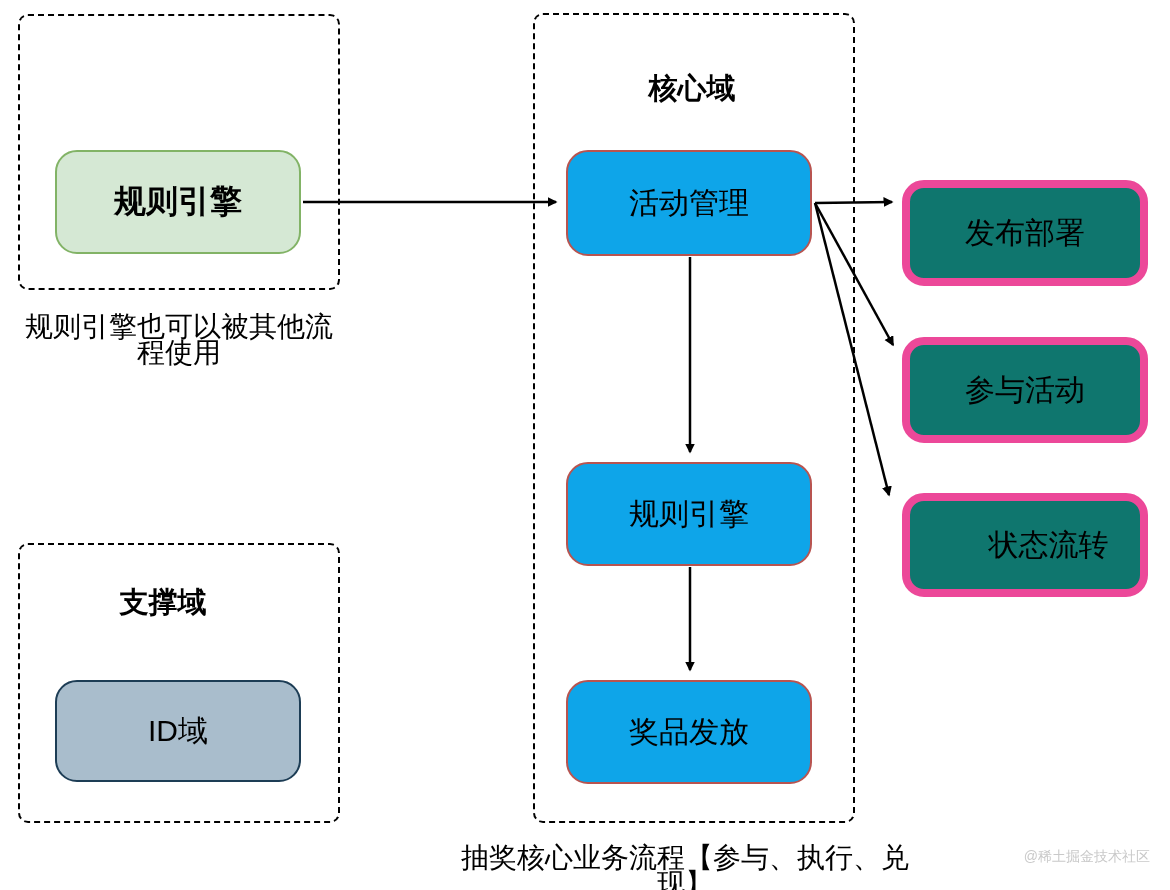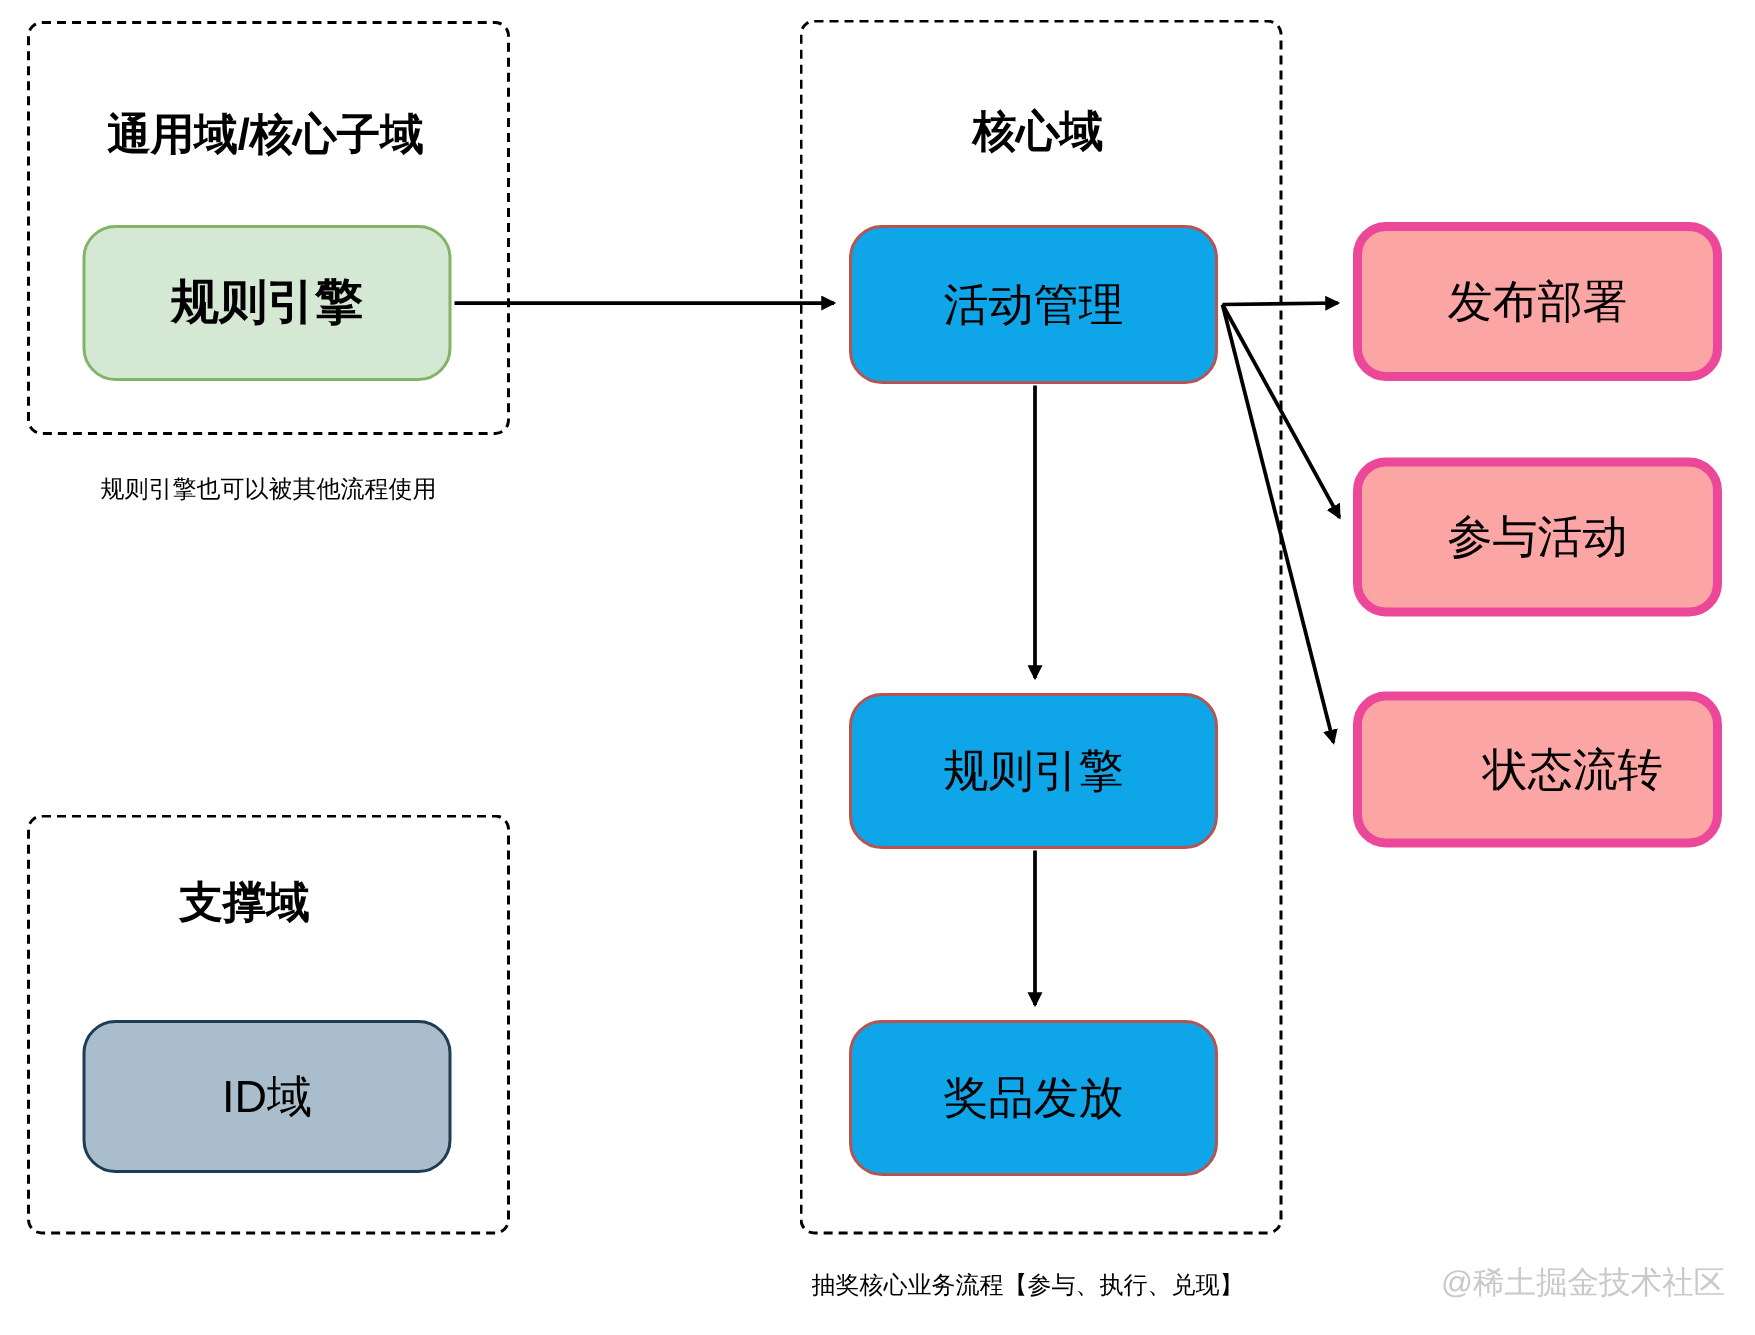--- a/index.html
+++ b/index.html
@@ -43,38 +43,39 @@
     background: #d5e8d4;
     border: 2px solid #82b366;
     font-weight: bold;
     font-size: 32px;
   }
   .node.red {
     background: #0ea5e9;
     border: 2px solid #b85450;
   }
   .node.gray {
-    background: #fca5a5;
-    border: 6px solid #ec4899;
+    background: #0f766e;
+    border: 8px solid #ec4899;
+    margin-top: 32px;
   }
   .node.blue {
     background: #a9bdcc;
     border: 2px solid #1d3d55;
   }
   .caption {
     position: absolute;
     text-align: center;
-    font-size: 16px;
+    font-size: 28px;
     color: #000000;
     line-height: 26px;
   }
   .watermark {
     position: absolute;
     text-align: right;
-    font-size: 21px;
+    font-size: 14px;
     color: #c9c9c9;
     line-height: 22px;
   }
   #arrow-layer {
     position: absolute;
     left: 0;
     top: 0;
     width: 1170px;
     height: 890px;
     pointer-events: none;
@@ -86,21 +87,20 @@
 </style>
 </head>
 <body>
 
 <div id="canvas">
 
   <div class="group" style="left:18px; top:14px; width:318px; height:272px;"></div>
   <div class="group" style="left:533px; top:13px; width:318px; height:806px;"></div>
   <div class="group" style="left:18px; top:543px; width:318px; height:276px;"></div>
 
-  <div class="group-title" style="left:18px; top:72px; width:318px;">通用域/核心子域</div>
   <div class="group-title" style="left:533px; top:70px; width:318px;">核心域</div>
   <div class="group-title" style="left:4px; top:584px; width:318px;">支撑域</div>
 
   <div class="node green" style="left:55px; top:150px; width:246px; height:104px;">规则引擎</div>
 
   <div class="node red" style="left:566px; top:150px; width:246px; height:106px;">活动管理</div>
   <div class="node red" style="left:566px; top:462px; width:246px; height:104px;">规则引擎</div>
   <div class="node red" style="left:566px; top:680px; width:246px; height:104px;font-family:Liberation Mono, monospace;">奖品发放</div>
 
   <div class="node gray" style="left:902px; top:148px; width:246px; height:106px;">发布部署</div>

